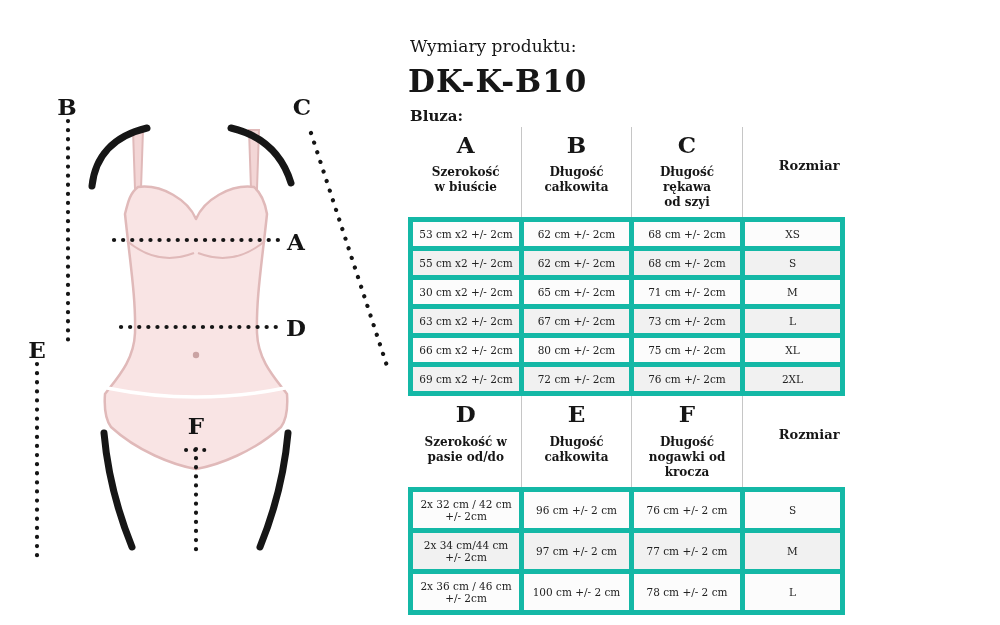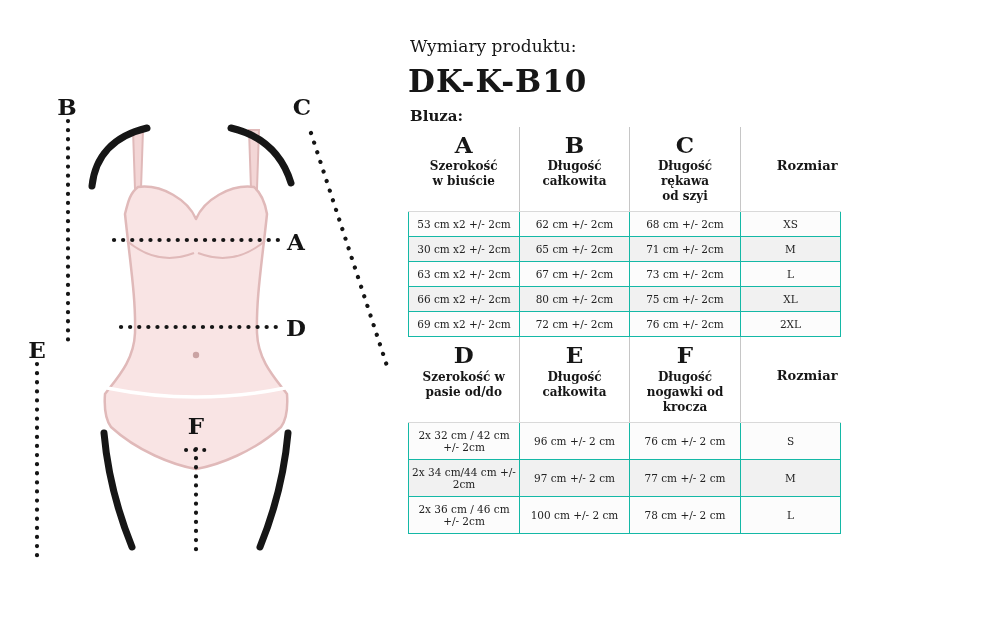--- a/index.html
+++ b/index.html
@@ -51,32 +51,32 @@
     border-bottom:1px solid #d9d9d9;
   }
   table.size-table th:first-child { border-left:none; }
   .col-letter {
     font-size:23px; font-weight:bold;
     text-align:center; line-height:1.1;
   }
   .col-label {
     font-size:12px; font-weight:bold;
     text-align:center; line-height:1.25;
-    white-space:pre-line; margin-top:2px;
+    white-space:pre-line; margin-top:8px;
   }
   th.size-col { vertical-align:middle; }
   .size-col-label {
     font-size:13px; font-weight:bold;
     text-align:right; padding-top:26px;
   }
   table.size-table td {
     font-size:10.5px;
     text-align:center;
     padding:6px 2px;
-    border:1px solid #14b8a6;
+    border:5px solid #14b8a6;
     color:#222222;
   }
   table.size-table tbody tr:nth-child(odd)  { background:#fcfcfc; }
   table.size-table tbody tr:nth-child(even) { background:#f1f1f1; }
 </style>
 </head>
 <body>
 
 <div class="diagram-wrap">
   <svg width="400" height="625" viewBox="0 0 400 625" xmlns="http://www.w3.org/2000/svg">
@@ -164,20 +164,26 @@
       </tr>
     </thead>
     <tbody>
       <tr>
         <td>53 cm x2 +/- 2cm</td>
         <td>62 cm +/- 2cm</td>
         <td>68 cm +/- 2cm</td>
         <td>XS</td>
       </tr>
       <tr>
+        <td>55 cm x2 +/- 2cm</td>
+        <td>62 cm +/- 2cm</td>
+        <td>68 cm +/- 2cm</td>
+        <td>S</td>
+      </tr>
+      <tr>
         <td>30 cm x2 +/- 2cm</td>
         <td>65 cm +/- 2cm</td>
         <td>71 cm +/- 2cm</td>
         <td>M</td>
       </tr>
       <tr>
         <td>63 cm x2 +/- 2cm</td>
         <td>67 cm +/- 2cm</td>
         <td>73 cm +/- 2cm</td>
         <td>L</td>

